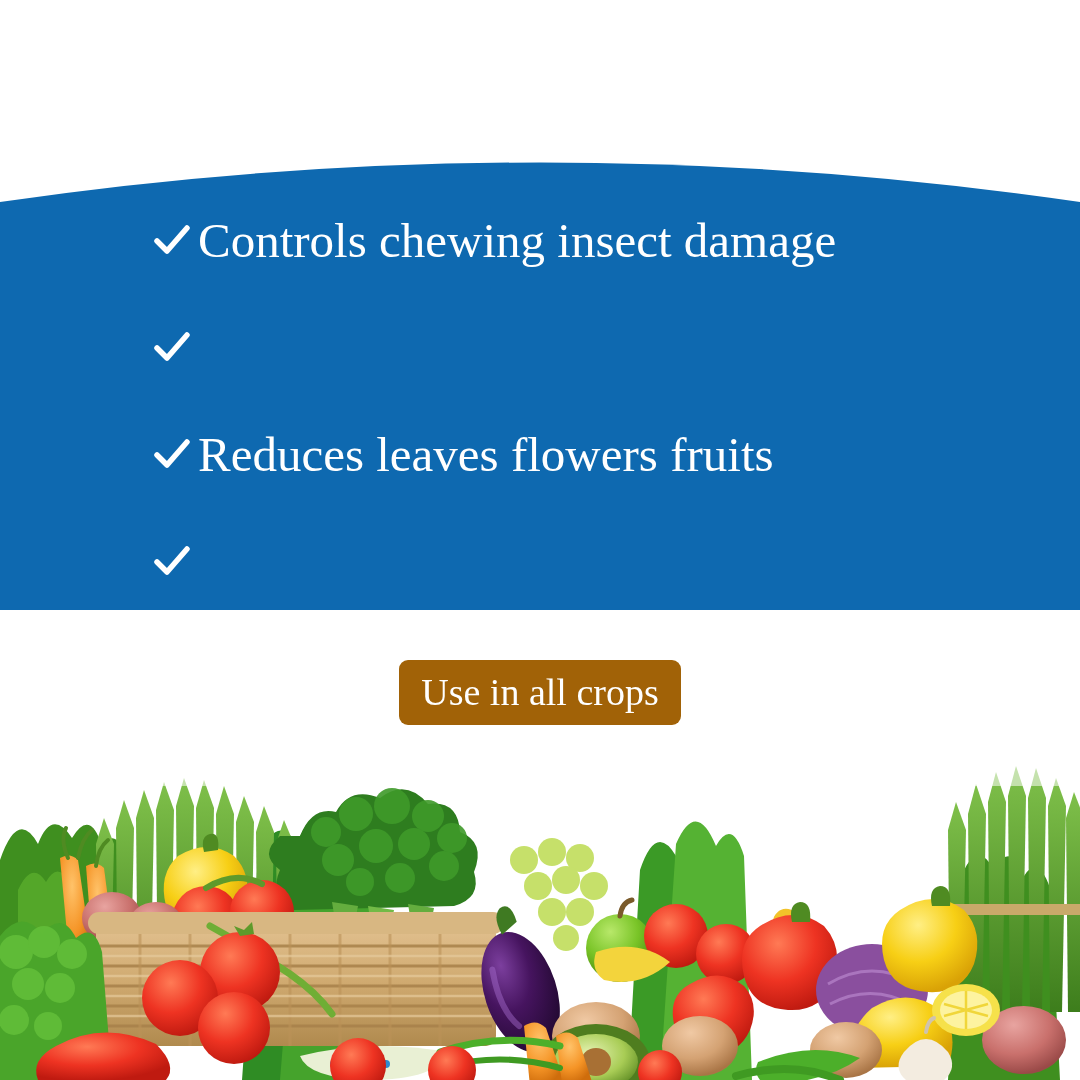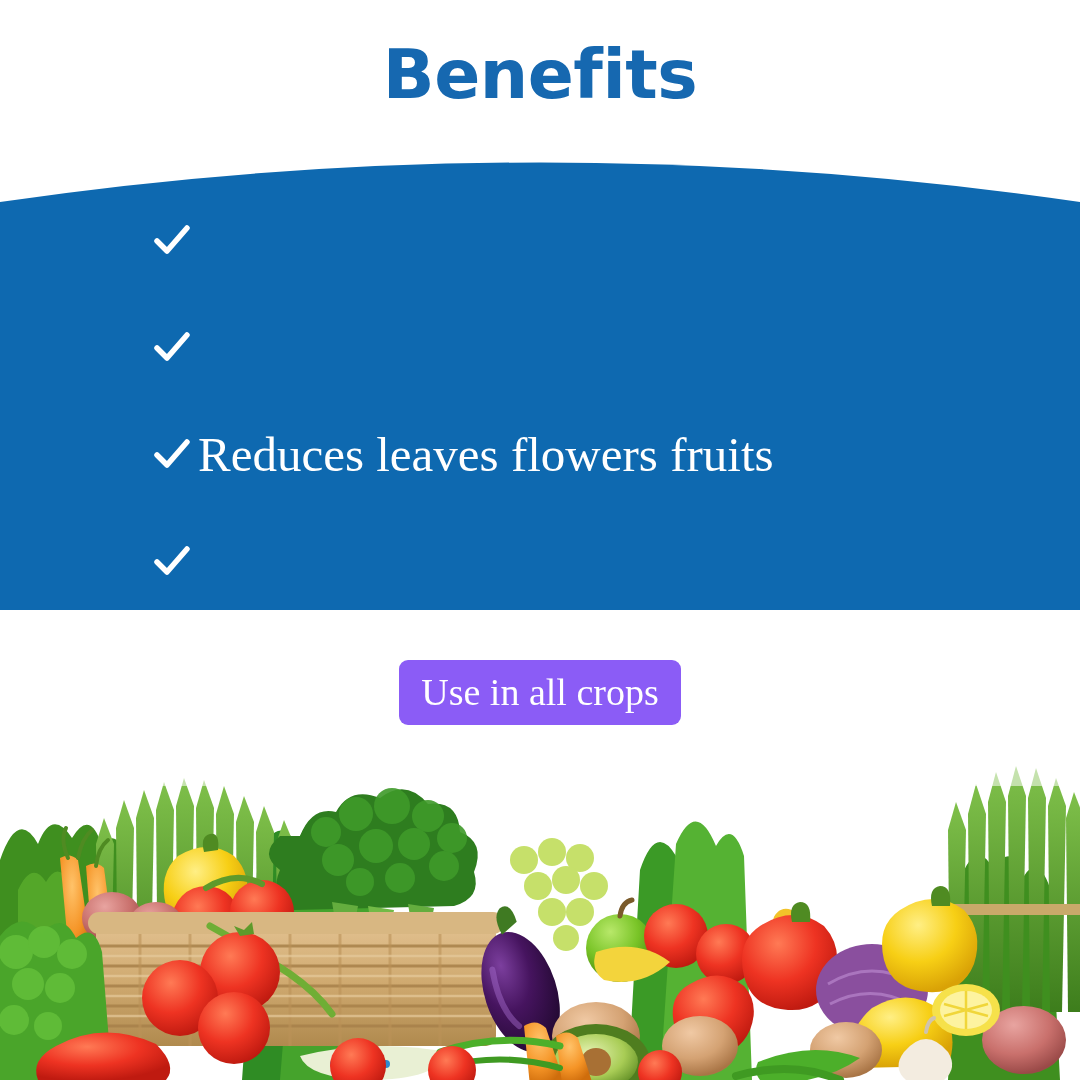--- a/index.html
+++ b/index.html
@@ -80,21 +80,21 @@
   
   .badge-zone {
     position:absolute;
     left:0; top:609px; width:1080px; height:145px;
     display:flex; align-items:flex-start; justify-content:center;
     padding-top:51px;
     z-index:5;
   }
   .crops-badge {
     display:inline-block;
-    background:#8b5cf6;
+    background:#a16207;
     color:#ffffff;
     font-family:"Liberation Serif", "DejaVu Serif", serif;
     font-size:38px;
     line-height:1;
     padding:13px 22px 14px 22px;
     border-radius:9px;
     white-space:nowrap;
   }
 
   
@@ -106,38 +106,36 @@
     overflow:hidden;
     background:#ffffff;
   }
   .produce-svg { display:block; width:1080px; height:340px; }
 </style>
 </head>
 <body>
 
 <div id="page">
 
-  <div class="title-zone">
-    <div class="page-title">Benefits</div>
-  </div>
 
   <div class="band">
     <svg class="band-svg" viewBox="0 0 1080 470" preserveAspectRatio="none">
       <path d="M0,62 Q540,-17 1080,62 L1080,470 L0,470 Z" fill="#0E69B0"></path>
     </svg>
   </div>
 
   <div class="band-list">
 
     <div class="benefit-row">
       <span class="check-icon">
         <svg width="38" height="38" viewBox="0 0 38 38">
           <path d="M4 19 L14 29 L34 6" fill="none" stroke="#ffffff" stroke-width="5.5" stroke-linecap="round" stroke-linejoin="round"></path>
         </svg>
       </span>
+      <span class="benefit-text">Controls chewing insect damage</span>
     </div>
 
     <div class="benefit-row">
       <span class="check-icon">
         <svg width="38" height="38" viewBox="0 0 38 38">
           <path d="M4 19 L14 29 L34 6" fill="none" stroke="#ffffff" stroke-width="5.5" stroke-linecap="round" stroke-linejoin="round"></path>
         </svg>
       </span>
     </div>
 

